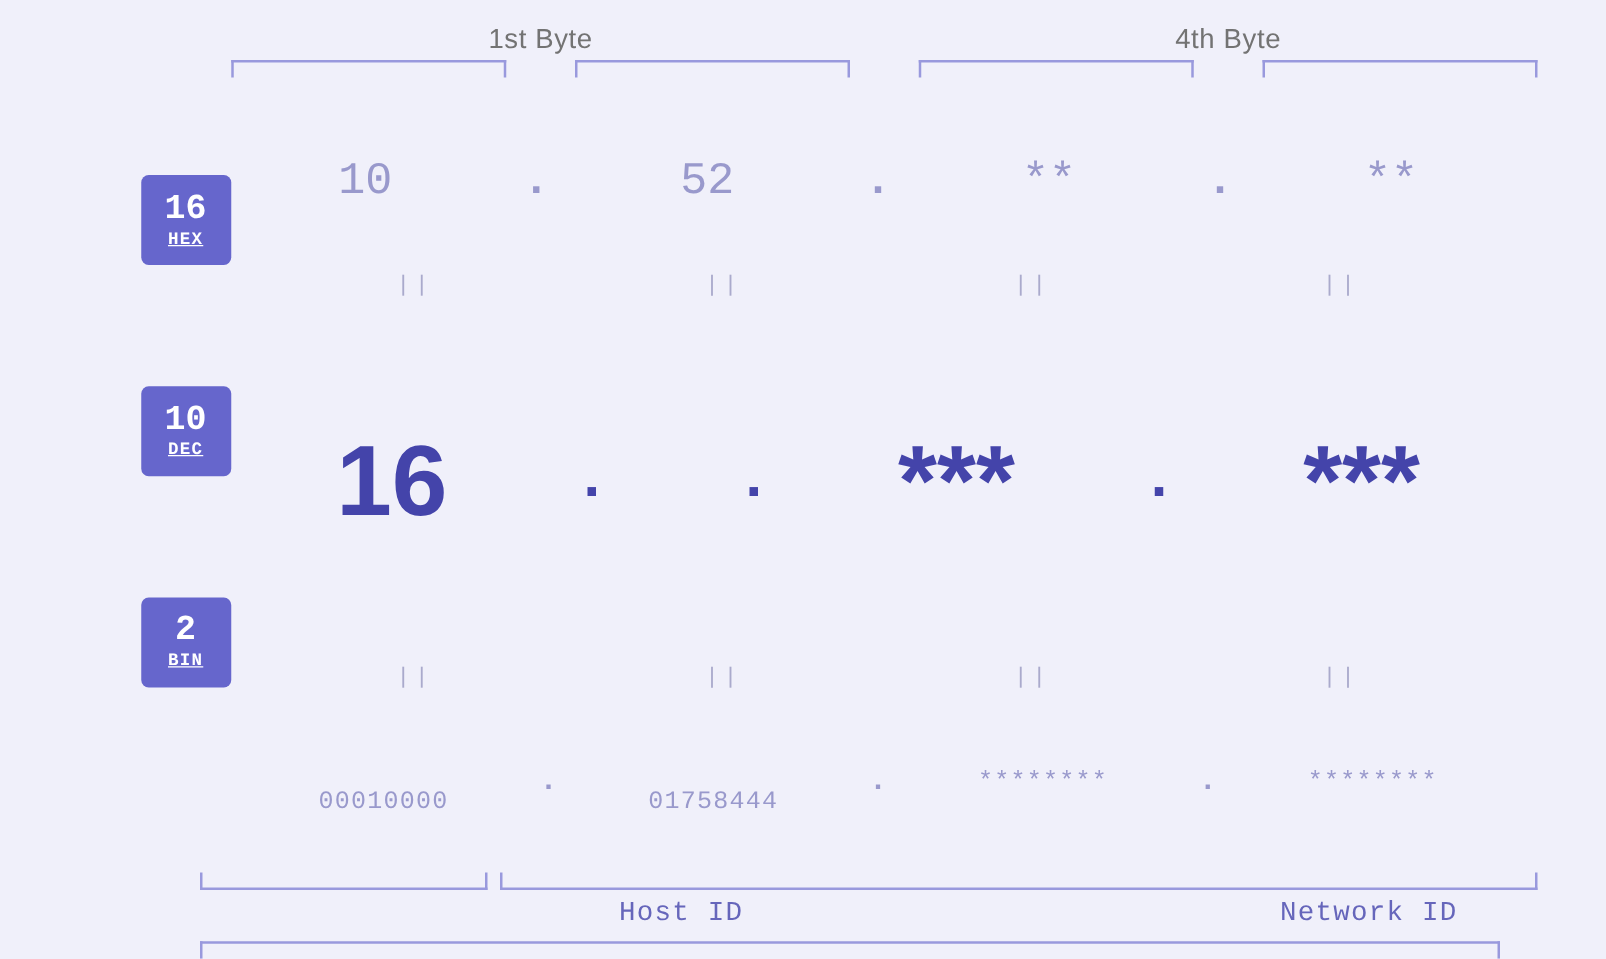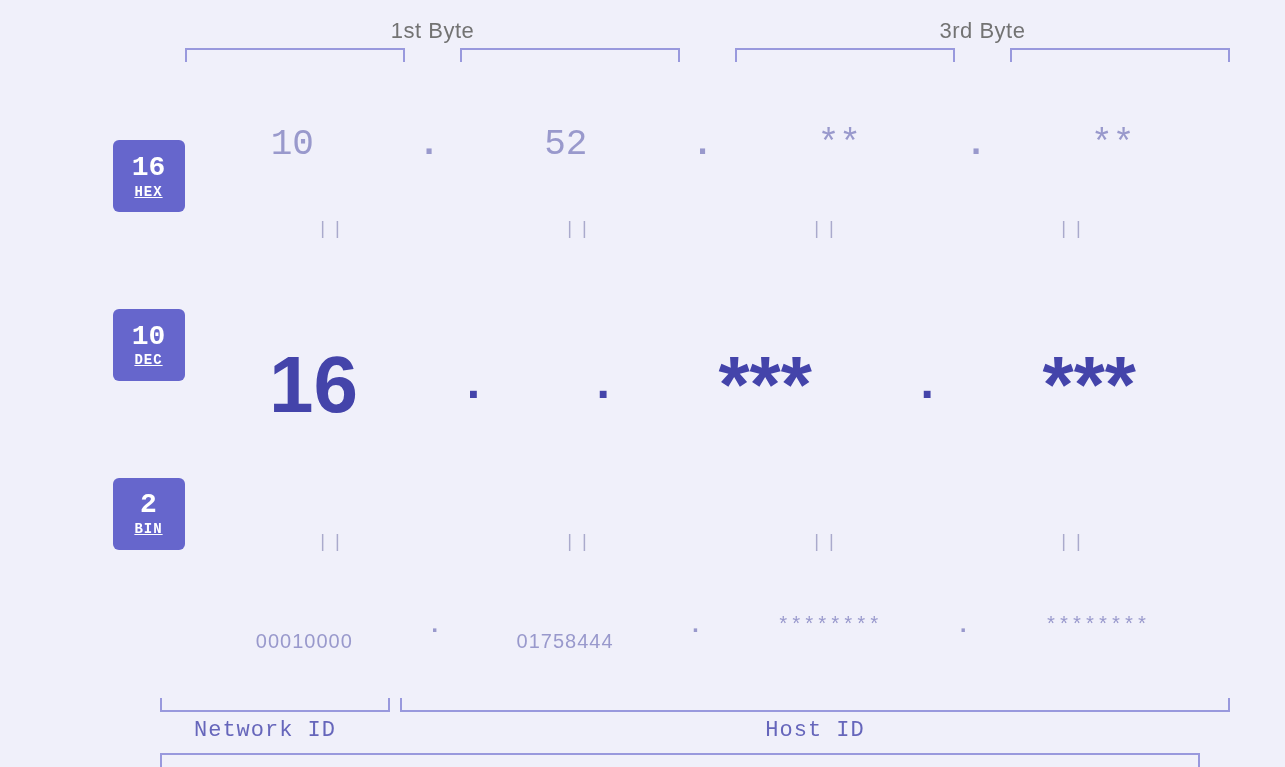--- a/index.html
+++ b/index.html
@@ -121,21 +121,21 @@
     .dec-dot {
       font-size: 48px;
       color: #4444aa;
       font-weight: bold;
     }
 
     
     .bin-value {
       color: #9999cc;
       font-size: 20px;
-      font-family: Liberation Sans, sans-serif;
+      font-family: Liberation Mono, monospace;
       letter-spacing: 1px;
       margin-top: 31px;
     }
 
     .bin-dot {
       font-size: 24px;
       color: #9999cc;
       font-weight: bold;
     }
 
@@ -176,21 +176,21 @@
       letter-spacing: 1px;
     }
   </style>
 </head>
 <body>
 
 <div class="main-container">
 
   <div class="byte-labels-row">
     <div class="byte-label-cell">1st Byte</div>
-    <div class="byte-label-cell">3rd Byte</div>
+    <div class="byte-label-cell">4th Byte</div>
   </div>
 
   <div class="top-bracket-row">
     <div class="bracket-cell">
       <div class="bracket-top"></div>
     </div>
     <div class="bracket-cell">
       <div class="bracket-top"></div>
     </div>
     <div class="bracket-cell">
@@ -270,22 +270,22 @@
 
     <div style="display:flex; width:1100px; margin-left:130px; align-items:flex-start;">
 
       <div style="width:230px; height:14px; border:2px solid #9999dd; border-top:none; margin-left:30px;"></div>
       <div style="width:10px;"></div>
 
       <div style="flex:1; height:14px; border:2px solid #9999dd; border-top:none;"></div>
     </div>
 
     <div style="display:flex; width:1100px; margin-left:130px; margin-top:6px;">
+      <div style="flex:1; text-align:center; color:#6666bb; font-size:22px; font-family:'Courier New', monospace; letter-spacing:1px;">Host ID</div>
       <div style="width:270px; text-align:center; color:#6666bb; font-size:22px; font-family:'Courier New', monospace; letter-spacing:1px;">Network ID</div>
-      <div style="flex:1; text-align:center; color:#6666bb; font-size:22px; font-family:'Courier New', monospace; letter-spacing:1px;">Host ID</div>
     </div>
 
     <div style="width:1040px; margin-left:160px; height:14px; border:2px solid #9999dd; border-bottom:none; margin-top:10px;"></div>
 
 
   </div>
 
 </div>
 
 </body></html>

